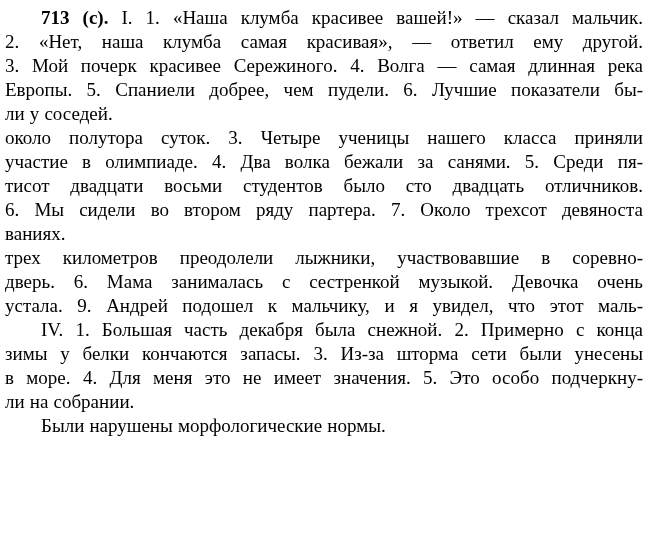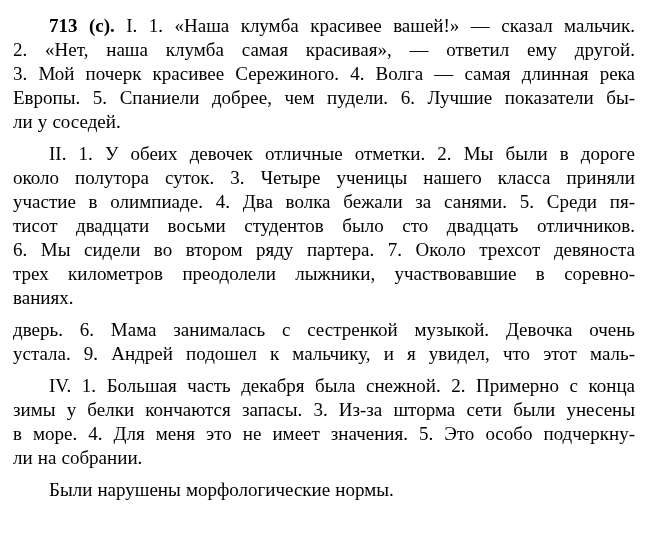--- a/index.html
+++ b/index.html
@@ -13,21 +13,21 @@
     height: 559px;
     background: #ffffff;
     color: #000000;
     font-family: "Liberation Serif", "DejaVu Serif", serif;
     font-size: 19px;
     box-sizing: border-box;
     padding: 6px 5px 0 5px;
     overflow: hidden;
   }
   .paragraph {
-    margin: 8px;
+    margin: 0;
     padding: 0;
   }
   .line {
     height: 24px;
     line-height: 24px;
     text-align: justify;
     text-align-last: justify;
     overflow: hidden;
     word-spacing: 0.02em;
   }
@@ -50,27 +50,26 @@
 <div class="page">
   <div id="text-body">
       <div class="paragraph">
         <div class="line indent"><span class="bold">713 (с).</span> <span>I. 1. «Наша клумба красивее вашей!» — сказал мальчик.</span></div>
         <div class="line">2. «Нет, наша клумба самая красивая», — ответил ему другой.</div>
         <div class="line">3. Мой почерк красивее Сережиного. 4. Волга — самая длинная река</div>
         <div class="line">Европы. 5. Спаниели добрее, чем пудели. 6. Лучшие показатели бы-</div>
         <div class="line lastline">ли у соседей.</div>
       </div>
       <div class="paragraph">
-        <div class="line indent">II. 1. У обеих девочек отличные отметки. 2. Мы были в дороге</div>
         <div class="line">около полутора суток. 3. Четыре ученицы нашего класса приняли</div>
         <div class="line">участие в олимпиаде. 4. Два волка бежали за санями. 5. Среди пя-</div>
         <div class="line">тисот двадцати восьми студентов было сто двадцать отличников.</div>
         <div class="line">6. Мы сидели во втором ряду партера. 7. Около трехсот девяноста</div>
+        <div class="line lastline">ваниях.</div>
         <div class="line">трех километров преодолели лыжники, участвовавшие в соревно-</div>
-        <div class="line lastline">ваниях.</div>
       </div>
       <div class="paragraph">
         <div class="line">дверь. 6. Мама занималась с сестренкой музыкой. Девочка очень</div>
         <div class="line">устала. 9. Андрей подошел к мальчику, и я увидел, что этот маль-</div>
       </div>
       <div class="paragraph">
         <div class="line indent">IV. 1. Большая часть декабря была снежной. 2. Примерно с конца</div>
         <div class="line">зимы у белки кончаются запасы. 3. Из-за шторма сети были унесены</div>
         <div class="line">в море. 4. Для меня это не имеет значения. 5. Это особо подчеркну-</div>
         <div class="line lastline">ли на собрании.</div>

